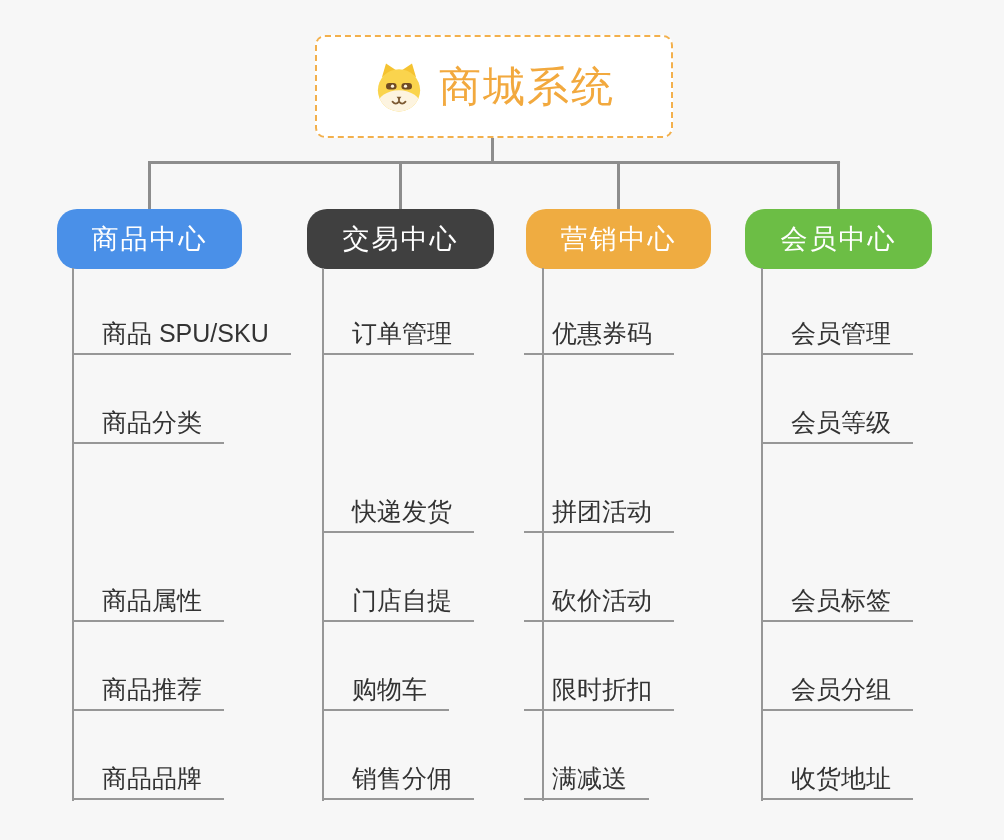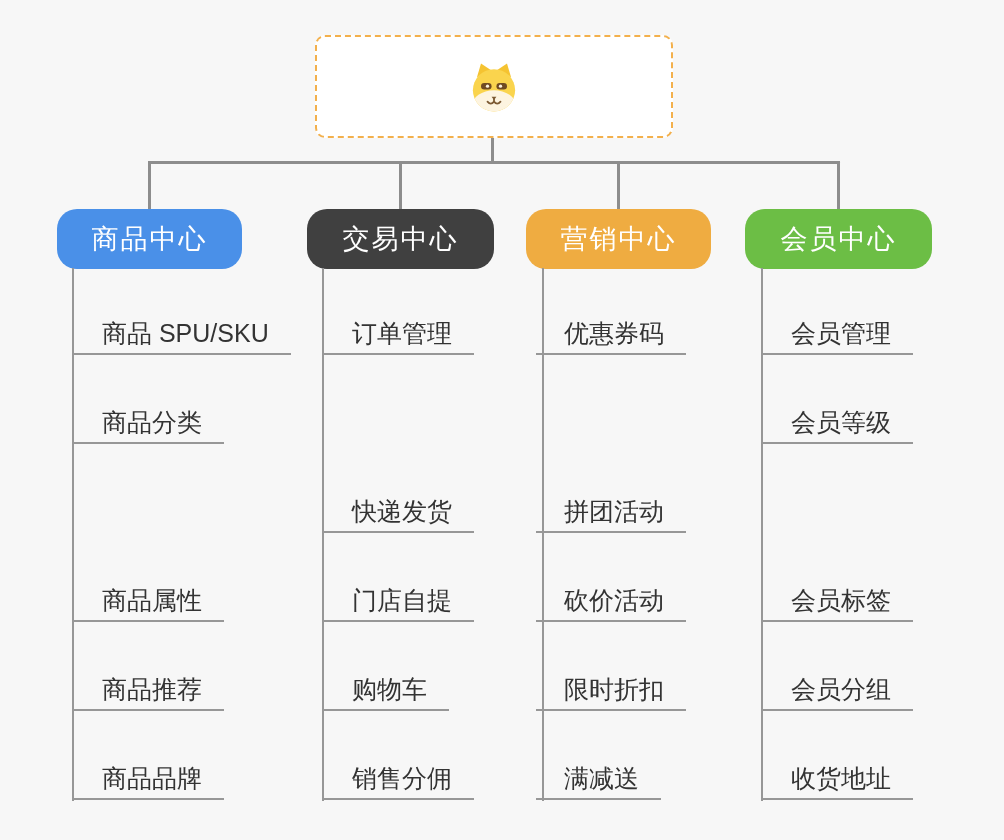--- a/index.html
+++ b/index.html
@@ -46,21 +46,21 @@
   .spine{position:absolute;top:268px;width:2px;height:533px;background:#979797;}
   .sp-0{left:72px;} .sp-1{left:322px;} .sp-2{left:542px;} .sp-3{left:761px;}
   
   .item{
     position:absolute;
     font-size:25px;color:#333333;line-height:1;
     padding:0 22px 7px 30px;
     border-bottom:2px solid #979797;
     white-space:nowrap;
   }
-  .col-0{left:72px;} .col-1{left:322px;} .col-2{left:536px;padding-left:28px;} .col-3{left:761px;}
+  .col-0{left:72px;} .col-1{left:322px;} .col-2{left:524px;padding-left:28px;} .col-3{left:761px;}
   .row-0{top:321px;} .row-1{top:410px;} .row-2{top:499px;}
   .row-3{top:588px;} .row-4{top:677px;} .row-5{top:766px;}
 </style>
 </head>
 <body>
 
 <div class="canvas">
 
   <div class="cline root-drop"></div>
   <div class="cline h-line"></div>
@@ -84,20 +84,21 @@
           <ellipse cx="32" cy="55" rx="27" ry="19" fill="#fdf4e0"></ellipse>
         </g>
         <rect x="16" y="27" width="13" height="8" rx="4" fill="#6f4a22"></rect>
         <rect x="35" y="27" width="13" height="8" rx="4" fill="#6f4a22"></rect>
         <circle cx="24" cy="31" r="2" fill="#fdf4e0"></circle>
         <circle cx="40" cy="31" r="2" fill="#fdf4e0"></circle>
         <path d="M29,44 h6 l-3,4 z" fill="#7c5a33"></path>
         <path d="M32,47 v3 M24,50 q4,5 8,0 q4,5 8,0" stroke="#7c5a33" stroke-width="2.2" fill="none" stroke-linecap="round"></path>
       </svg>
     </span>
+    <span class="root-label" style="color: rgb(242, 169, 62);">商城系统</span>
   </div>
 
   <div class="branch-header bh-0" style="background-color: rgb(74, 144, 232);">商品中心</div>
   <div class="branch-header bh-1" style="background-color: #404040;">交易中心</div>
   <div class="branch-header bh-2" style="background-color: rgb(239, 172, 65);">营销中心</div>
   <div class="branch-header bh-3" style="background-color: rgb(108, 190, 69);">会员中心</div>
 
   <div class="spine sp-0"></div>
   <div class="spine sp-1"></div>
   <div class="spine sp-2"></div>

